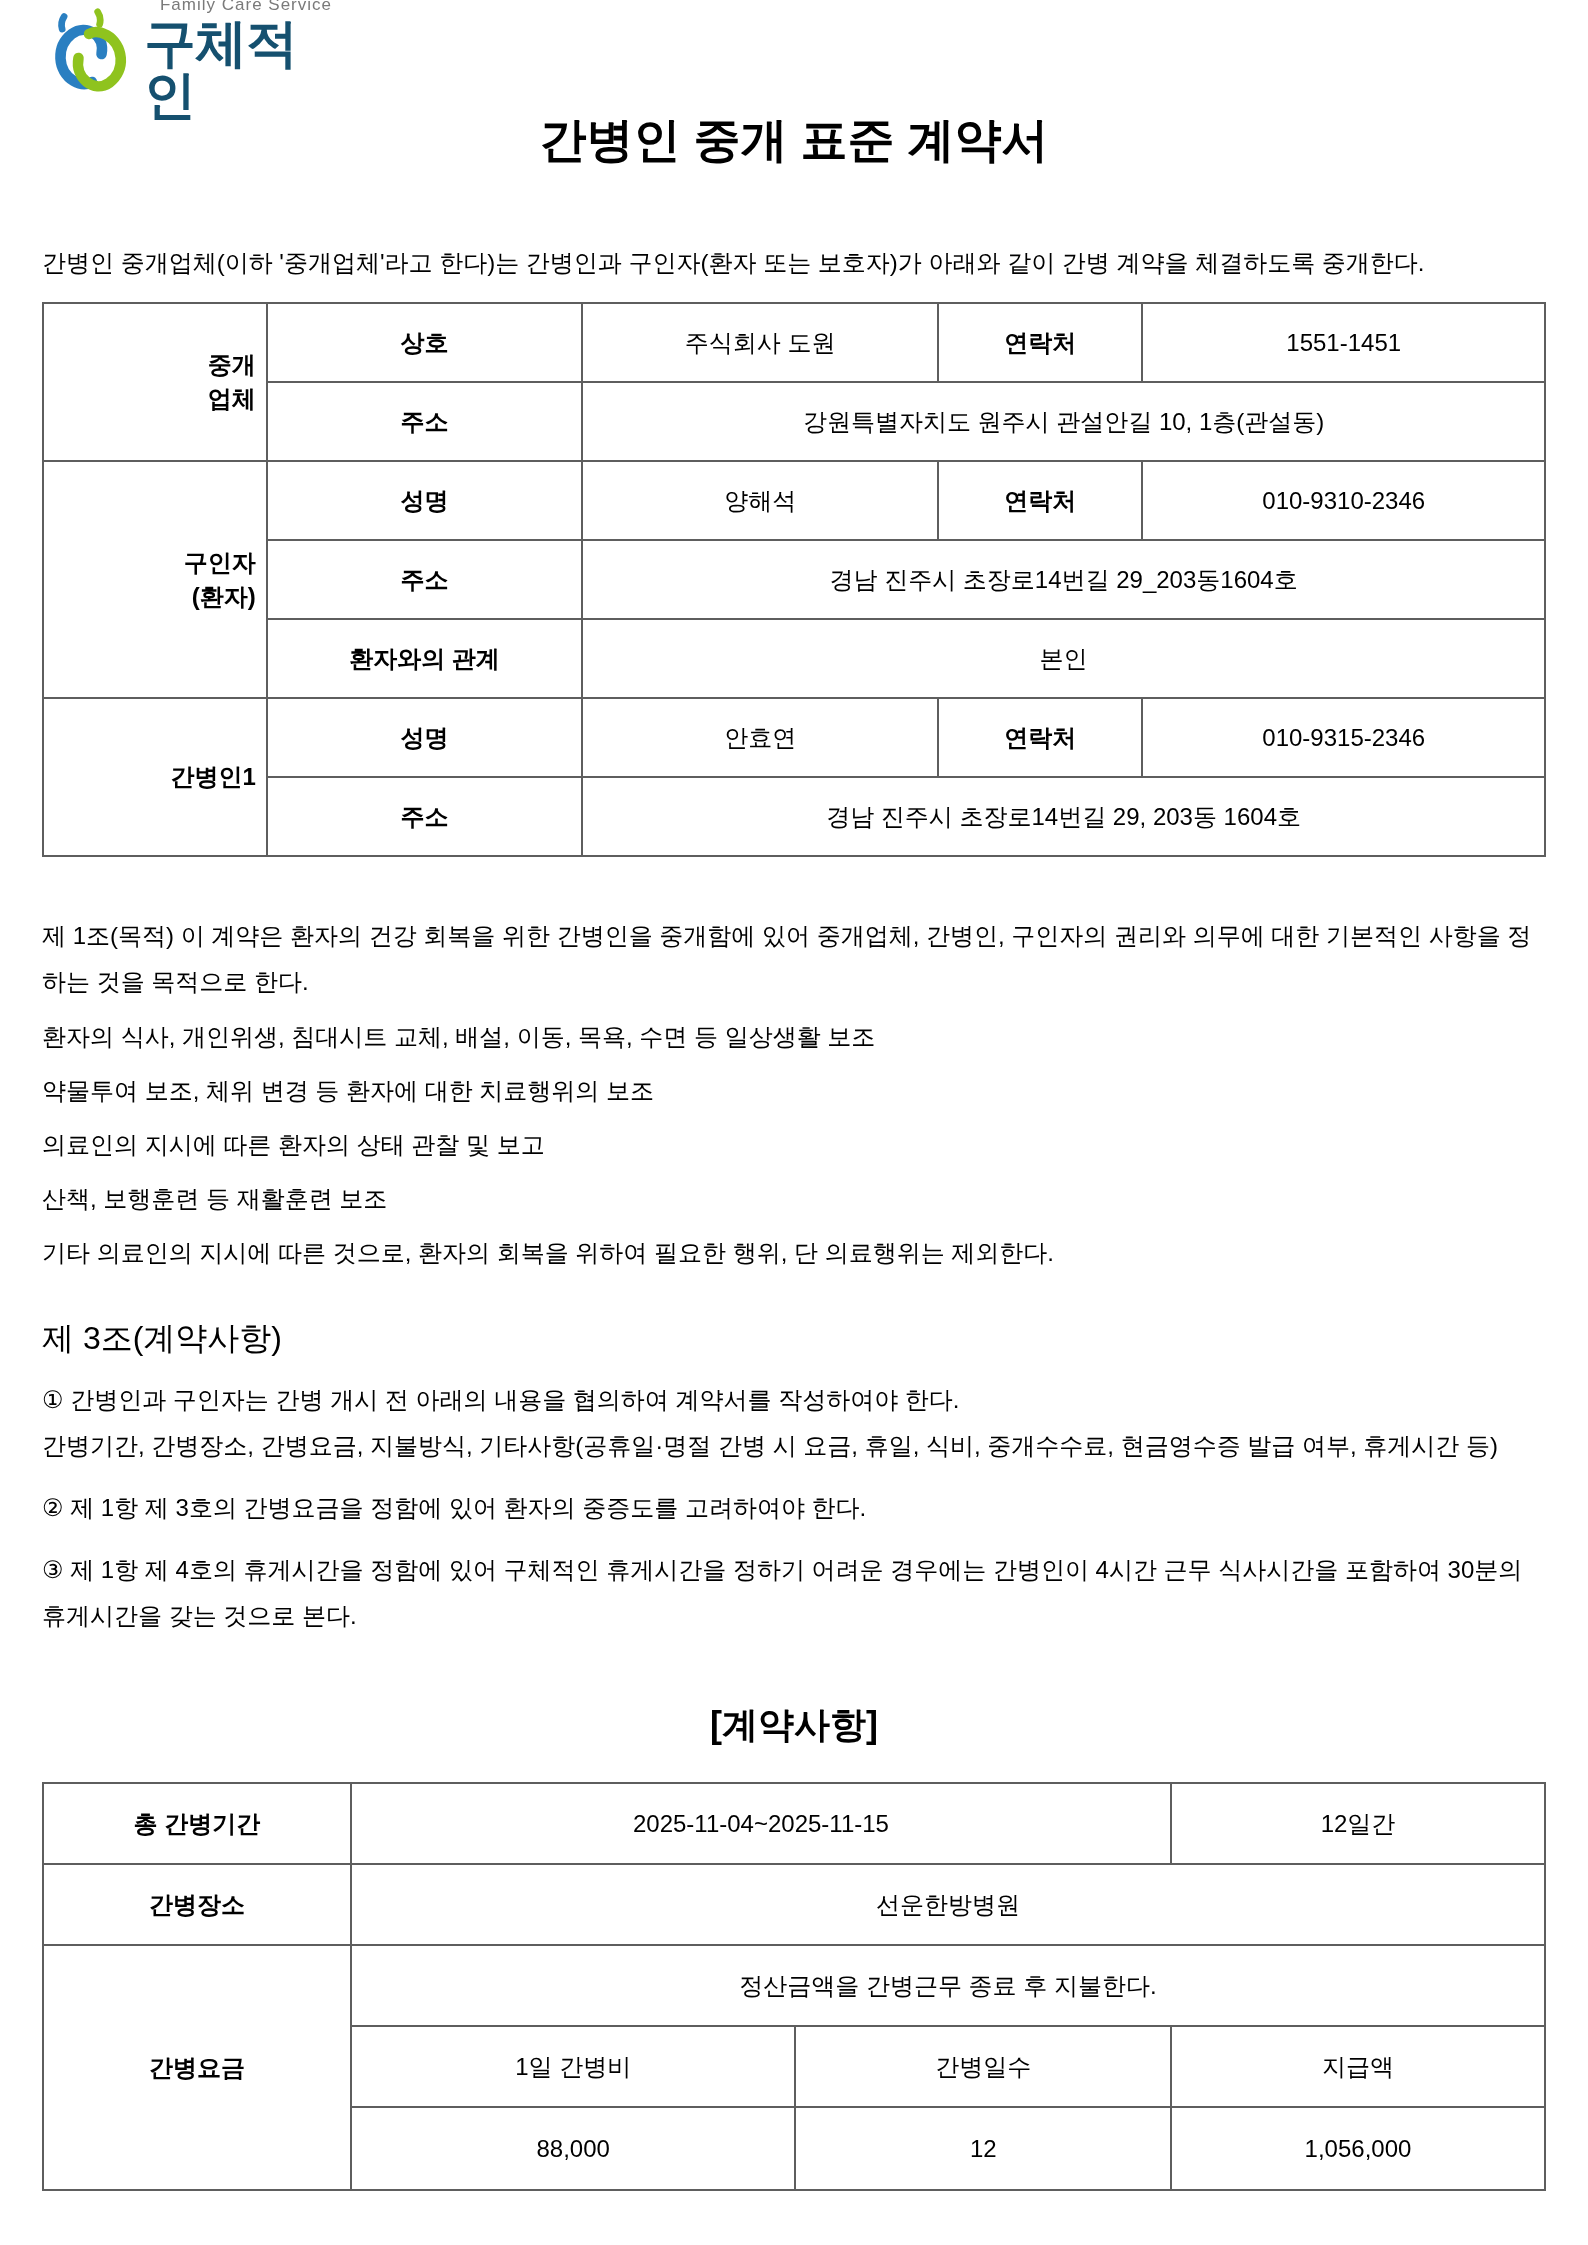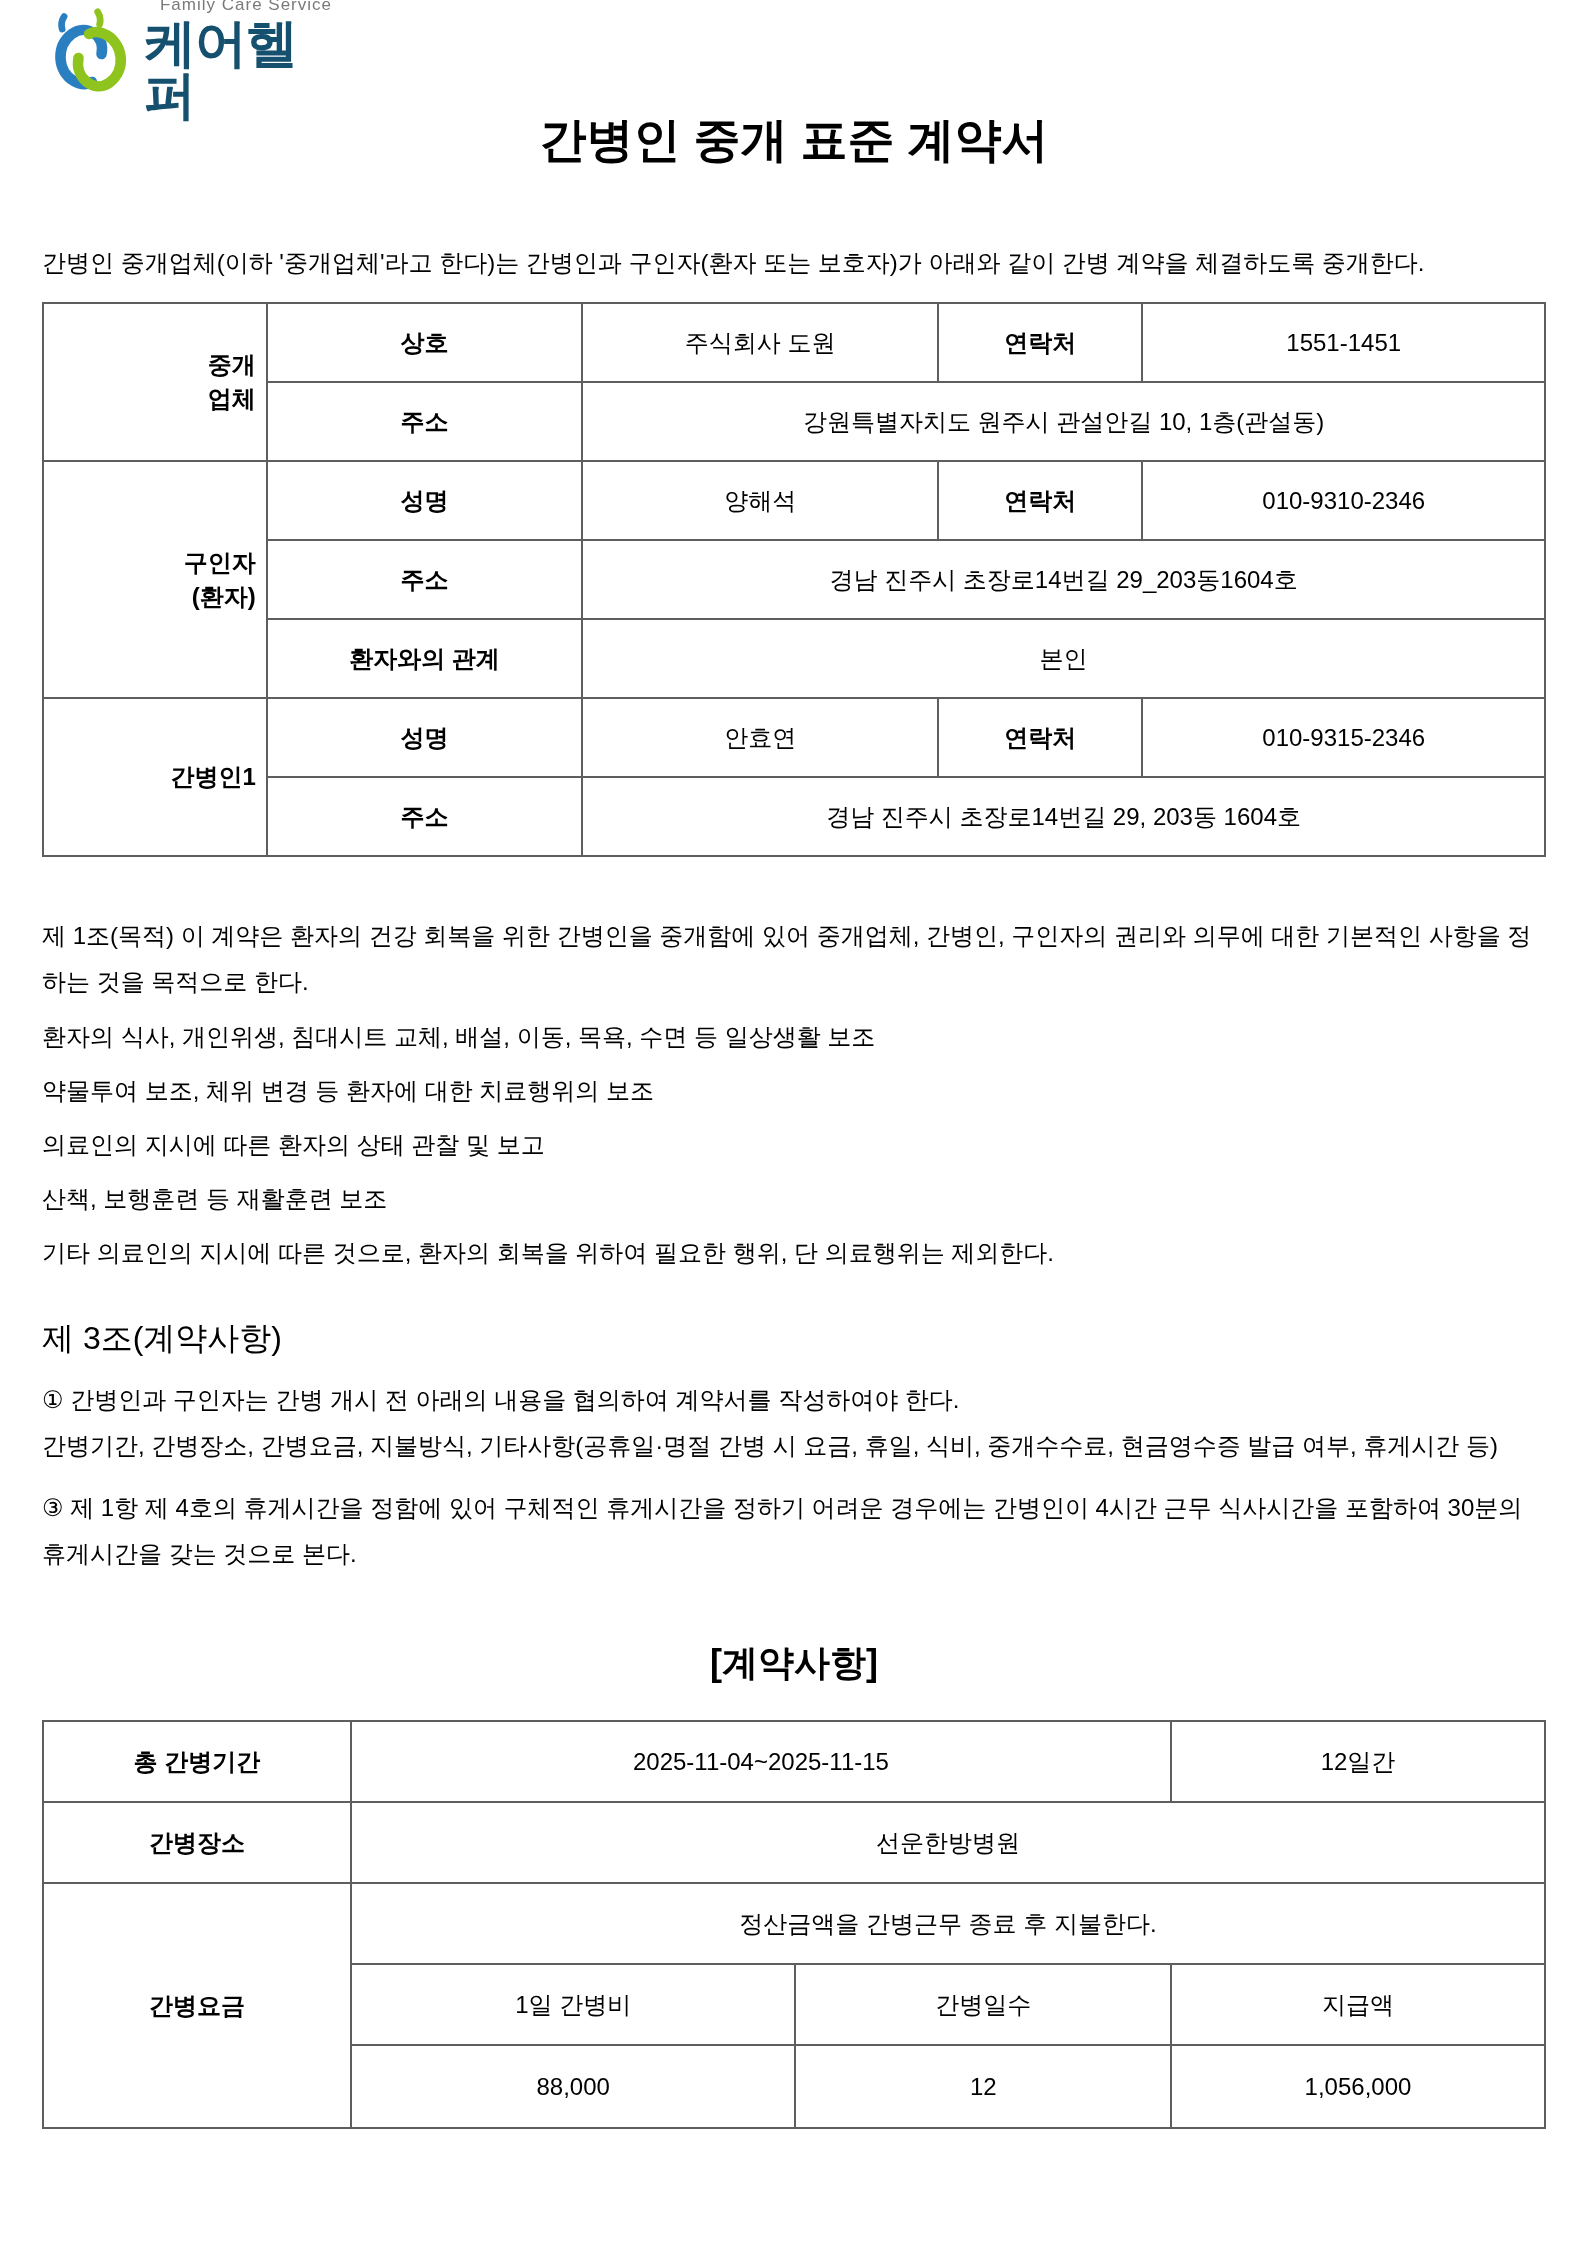--- a/index.html
+++ b/index.html
@@ -89,21 +89,21 @@
       <span class="logo-mark">
         <svg width="96" height="96" viewBox="0 0 100 100">
           <path d="M23,9 q-4,6 -2,13" fill="none" stroke-width="7" stroke-linecap="round" stroke="#2a7fc1"></path>
           <path d="M58,4 q4,6 2,13" fill="none" stroke-width="7" stroke-linecap="round" stroke="#8fc31e"></path>
           <path d="M62,48 C66,28 46,16 31,27 C14,40 16,66 33,76 C40,80 47,80 52,77" fill="none" stroke-width="11" stroke-linecap="round" stroke="#2a7fc1"></path>
           <path d="M38,52 C34,73 54,89 70,78 C88,65 85,38 67,28 C61,25 54,24 49,27" fill="none" stroke-width="11" stroke-linecap="round" stroke="#8fc31e"></path>
         </svg>
       </span>
       <span class="logo-text">
         <span class="logo-tagline">Family Care Service</span>
-        <span class="logo-brand">케어헬퍼</span>
+        <span class="logo-brand">구체적인</span>
       </span>
     </div>
     <h1 class="doc-title">간병인 중개 표준 계약서</h1>
   </div>
 
   <p class="intro">간병인 중개업체(이하 '중개업체'라고 한다)는 간병인과 구인자(환자 또는 보호자)가 아래와 같이 간병 계약을 체결하도록 중개한다.</p>
 
   <table class="parties-table">
     <colgroup>
       <col style="width:14.9%">
@@ -170,20 +170,21 @@
   <p class="scope-item">약물투여 보조, 체위 변경 등 환자에 대한 치료행위의 보조</p>
   <p class="scope-item">의료인의 지시에 따른 환자의 상태 관찰 및 보고</p>
   <p class="scope-item">산책, 보행훈련 등 재활훈련 보조</p>
   <p class="scope-item">기타 의료인의 지시에 따른 것으로, 환자의 회복을 위하여 필요한 행위, 단 의료행위는 제외한다.</p>
 
   <p class="article-3-head">제 3조(계약사항)</p>
   <p class="clause">
     <span>① 간병인과 구인자는 간병 개시 전 아래의 내용을 협의하여 계약서를 작성하여야 한다.</span>
     <span class="clause-detail">간병기간, 간병장소, 간병요금, 지불방식, 기타사항(공휴일·명절 간병 시 요금, 휴일, 식비, 중개수수료, 현금영수증 발급 여부, 휴게시간 등)</span>
   </p>
+  <p class="clause">② 제 1항 제 3호의 간병요금을 정함에 있어 환자의 중증도를 고려하여야 한다.</p>
   <p class="clause">③ 제 1항 제 4호의 휴게시간을 정함에 있어 구체적인 휴게시간을 정하기 어려운 경우에는 간병인이 4시간 근무 식사시간을 포함하여 30분의 휴게시간을 갖는 것으로 본다.</p>
 
   <h2 class="contract-heading">[계약사항]</h2>
 
   <table class="contract-table">
     <colgroup>
       <col style="width:20.5%">
         <col style="width:29.6%">
         <col style="width:25.0%">
         <col style="width:24.9%">

